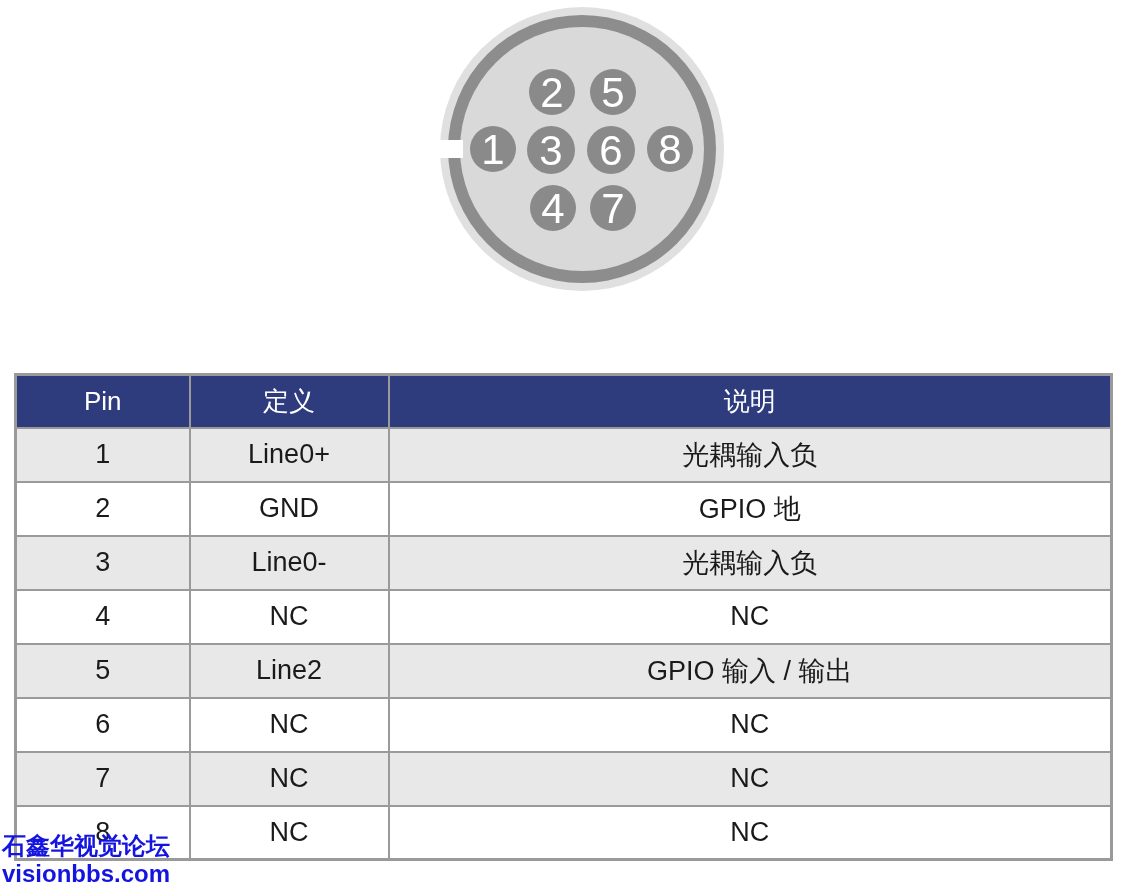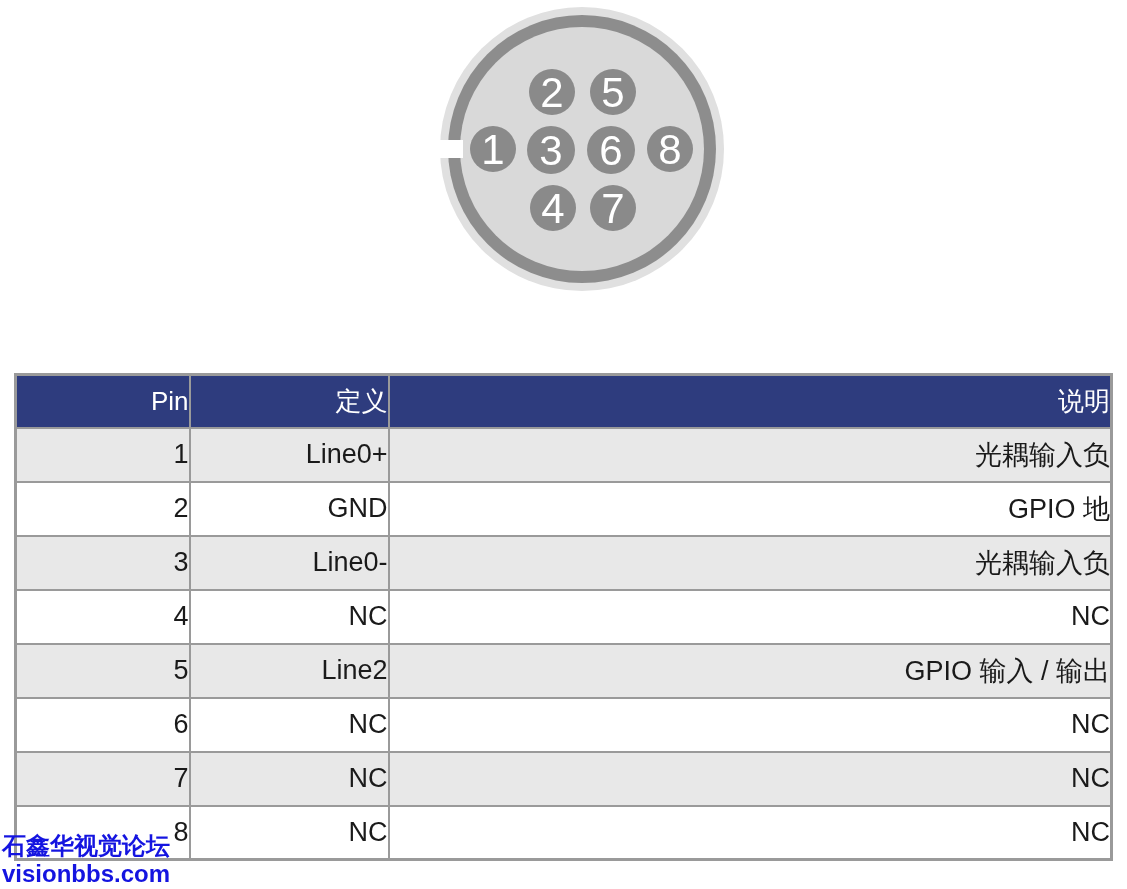--- a/index.html
+++ b/index.html
@@ -52,21 +52,21 @@
     width: 1099px;
     border-collapse: collapse;
     table-layout: fixed;
     font-size: 26px;
     color: var(--cell-text);
   }
   .pinout-table col.col-pin { width: 174px; }
   .pinout-table col.col-def { width: 199px; }
   .pinout-table th, .pinout-table td {
     border: 2px solid var(--table-border);
-    text-align: right;
+    text-align: center;
     vertical-align: middle;
   }
   .pinout-table { border: 3px solid var(--table-border); }
   .pinout-table th {
     background: var(--header-bg);
     color: var(--header-text);
     font-weight: 400;
     height: 53px;
   }
   .pinout-table td {

